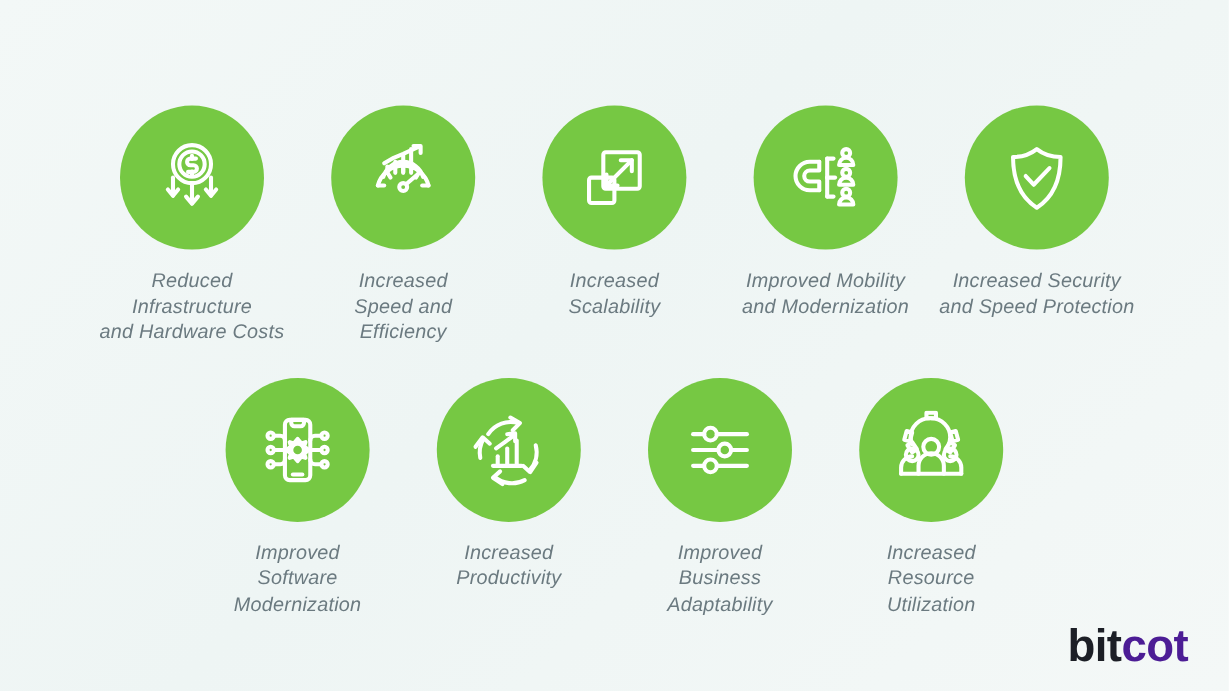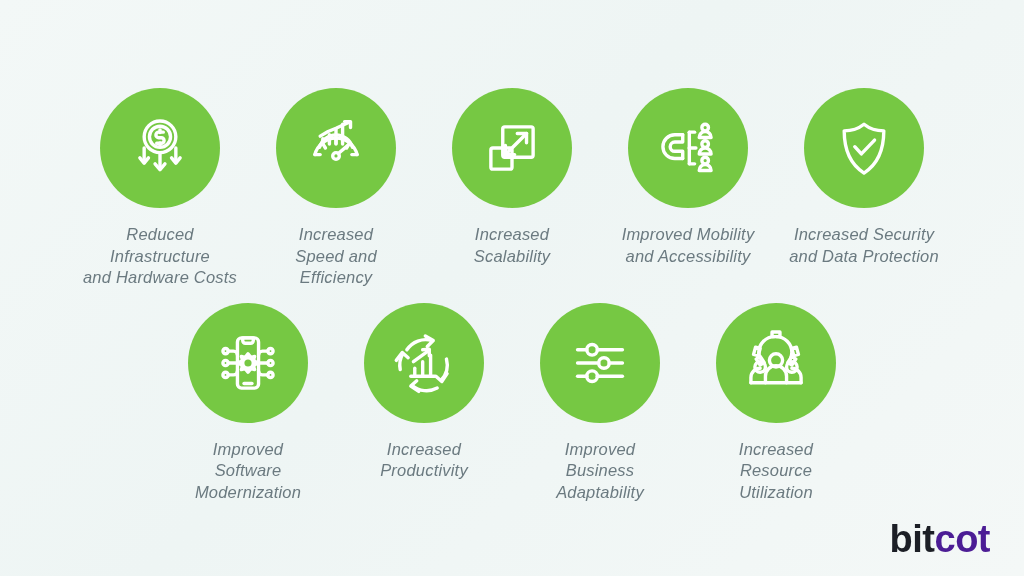--- a/index.html
+++ b/index.html
@@ -23,21 +23,21 @@
     padding: 88px 48px 0 48px;
   }
 
   .row {
     display: flex;
     justify-content: center;
     align-items: flex-start;
     width: 100%;
   }
 
-  .row-one { margin-bottom: 14px; }
+  .row-one { margin-bottom: 26px; }
 
   .benefit-card {
     width: 176px;
     display: flex;
     flex-direction: column;
     align-items: center;
   }
 
   .icon-circle {
     width: 120px;
@@ -171,32 +171,32 @@
           <path d="M52 74 v-24"></path>
           <circle cx="76" cy="19" r="5"></circle>
           <path d="M67 34 a9 9 0 0 1 18 0 z"></path>
           <circle cx="76" cy="44" r="5"></circle>
           <path d="M67 59 a9 9 0 0 1 18 0 z"></path>
           <circle cx="76" cy="69" r="5"></circle>
           <path d="M67 84 a9 9 0 0 1 18 0 z"></path>
         </svg>
       </div>
       <div class="benefit-label">Improved Mobility
-and Accessibility</div>
+and Modernization</div>
     </div>
 
     <div class="benefit-card">
       <div class="icon-circle">
         <svg viewBox="0 0 100 100">
           <path d="M50 14 C60 22 72 24 80 24 C80 52 72 74 50 88 C28 74 20 52 20 24 C28 24 40 22 50 14 Z"></path>
           <path d="M36 48 L46 59 L66 38"></path>
         </svg>
       </div>
       <div class="benefit-label">Increased Security
-and Data Protection</div>
+and Speed Protection</div>
     </div>
 
   </div>
 
   <div class="row row-two">
 
     <div class="benefit-card">
       <div class="icon-circle">
         <svg viewBox="0 0 100 100">
           <rect x="34" y="12" width="32" height="76" rx="6"></rect>

